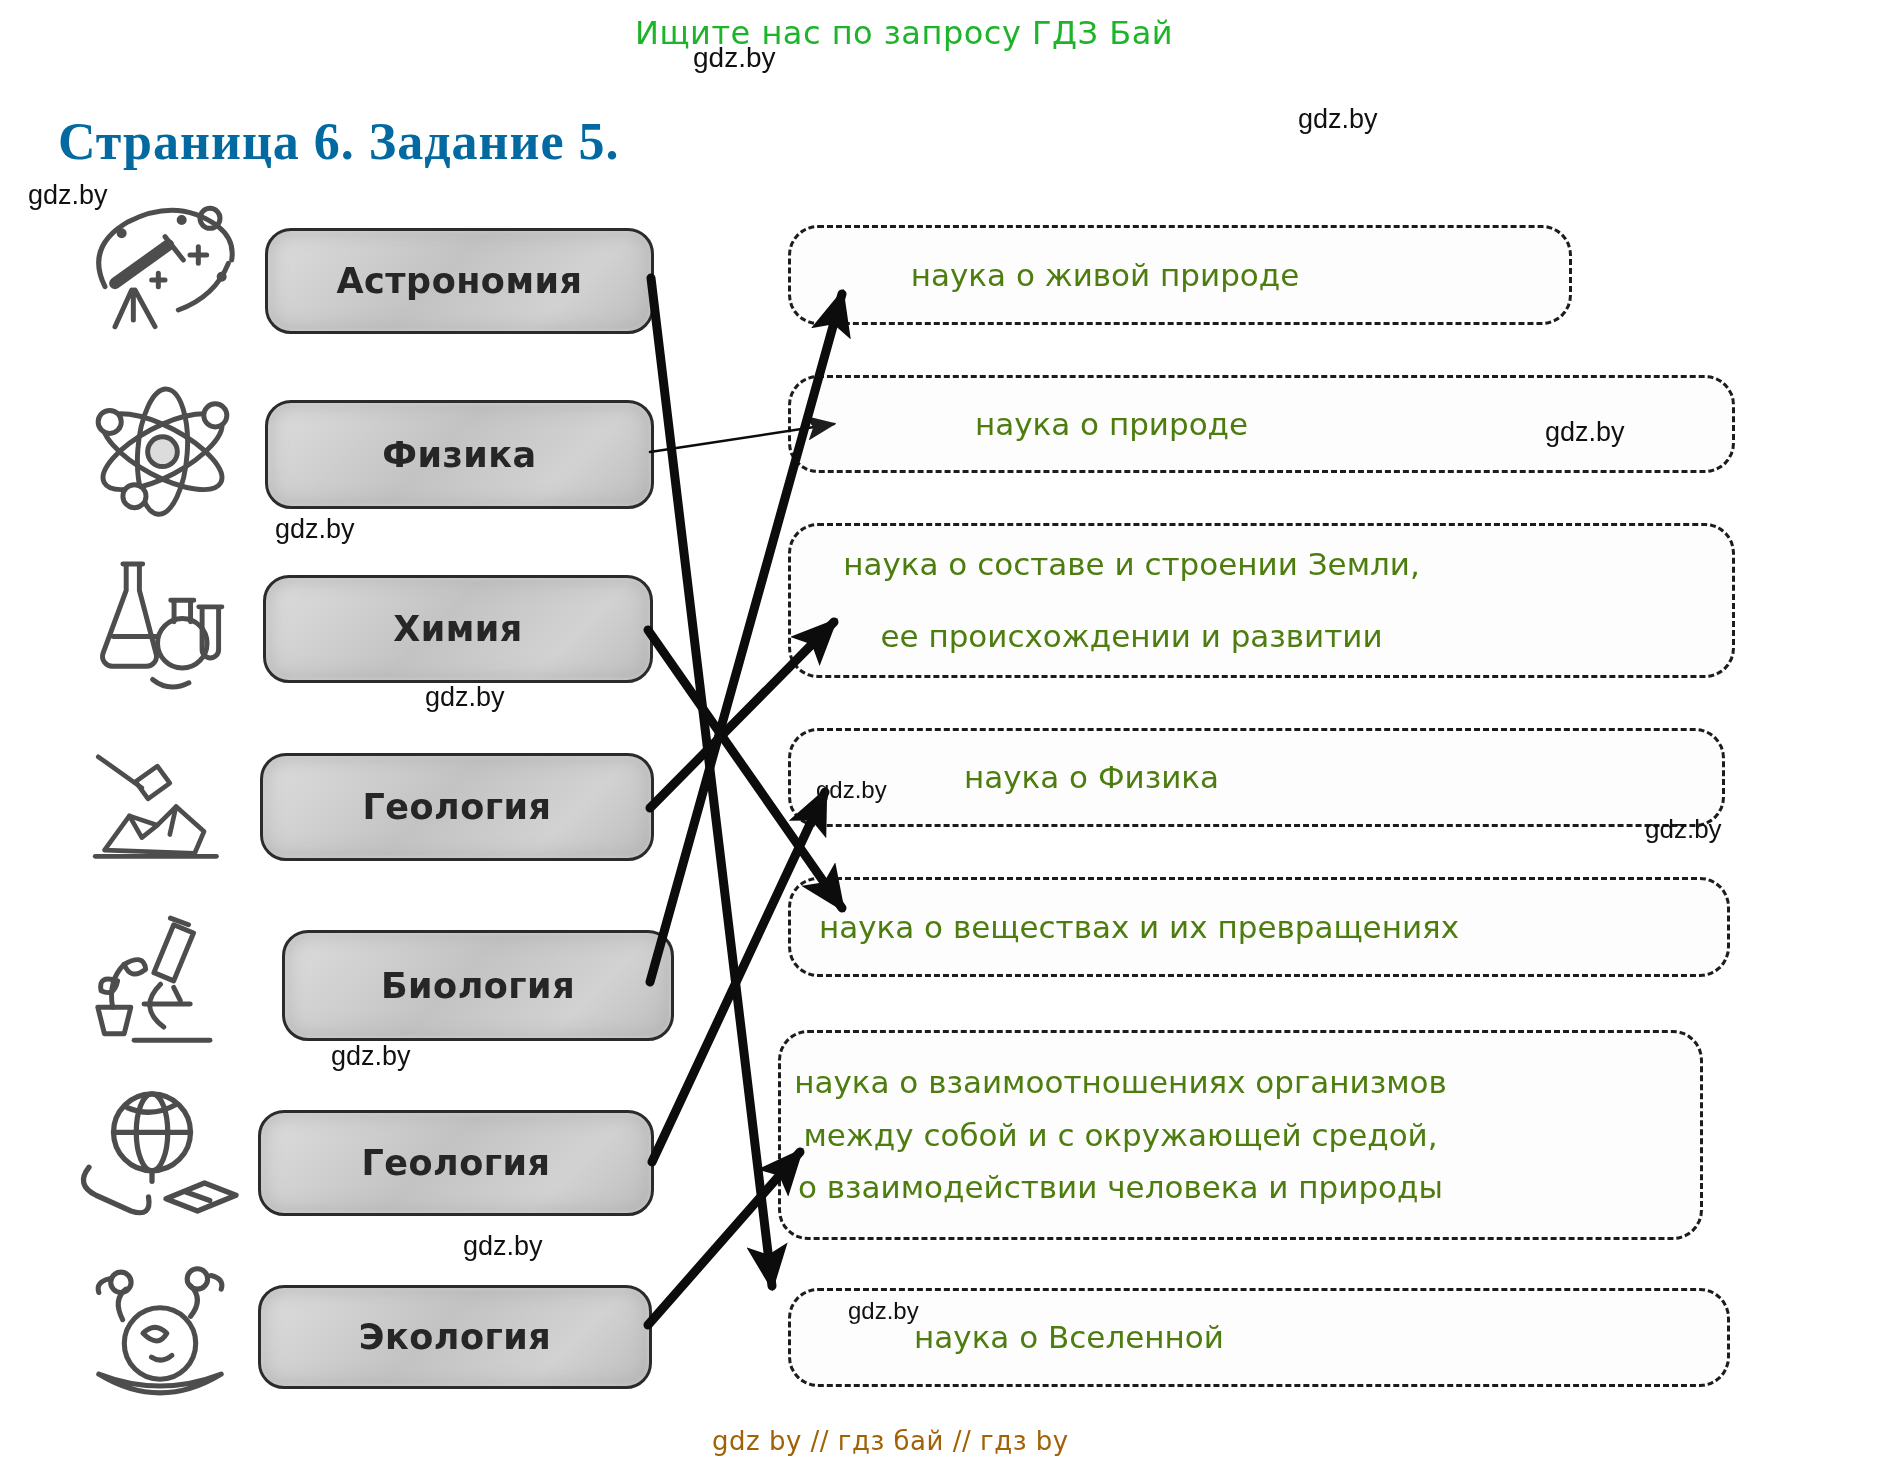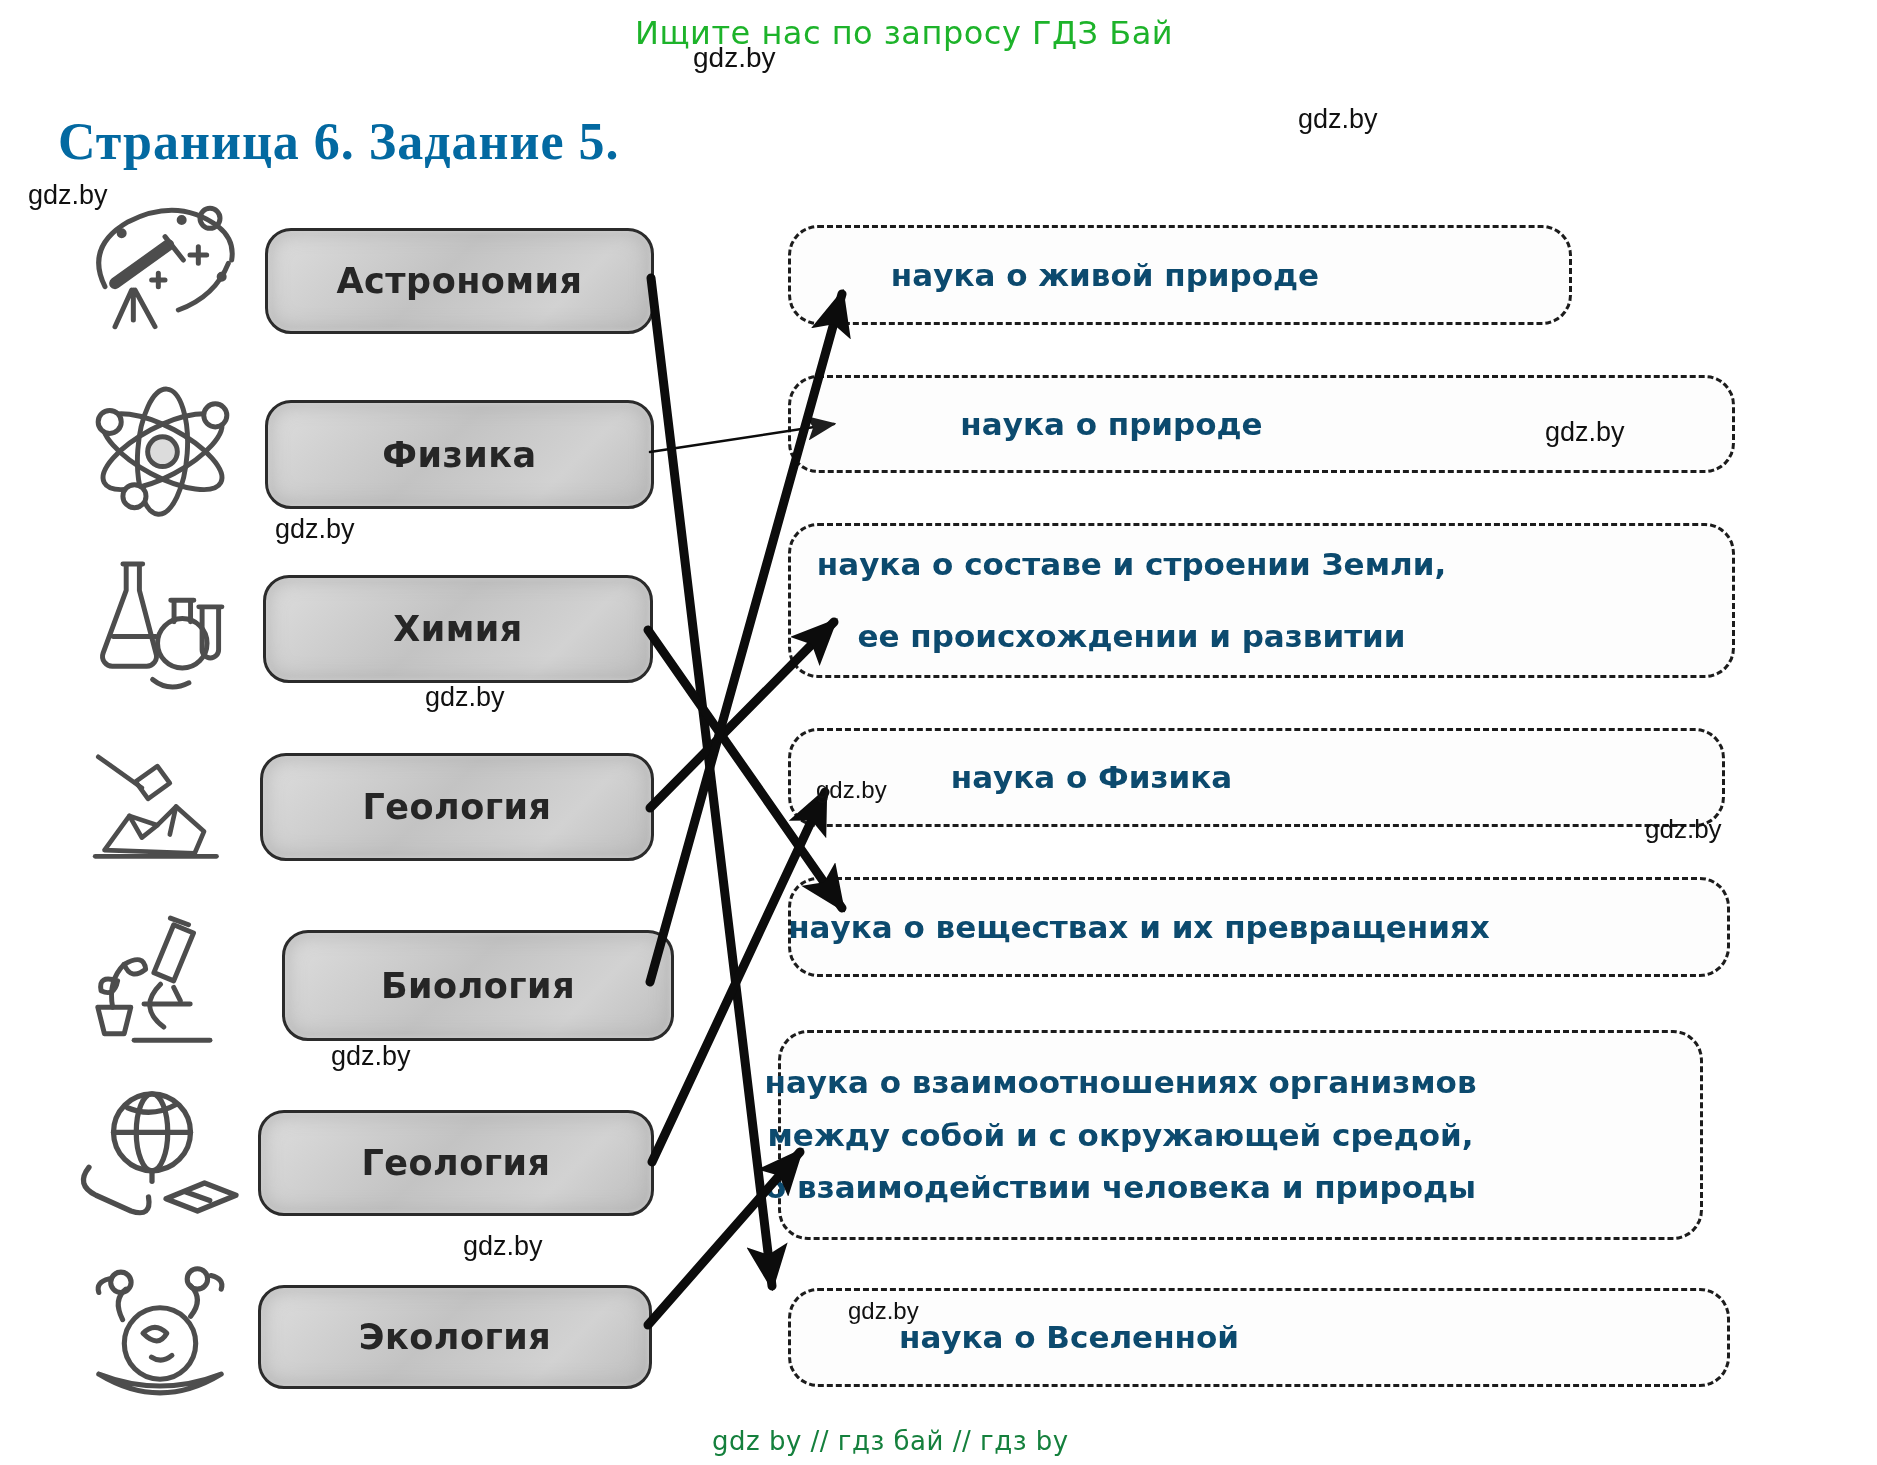--- a/index.html
+++ b/index.html
@@ -29,21 +29,21 @@
     font-size:35px;font-weight:600;color:#262626;letter-spacing:.5px;
   }
   .icon-box{position:absolute;z-index:1;}
   .icon-box svg{width:100%;height:100%;}
   .def{
     position:absolute;border:3.5px dashed #1c1c1c;border-radius:30px;
     background:#fdfdfd;display:flex;flex-direction:column;align-items:center;
     justify-content:center;z-index:2;box-sizing:border-box;
   }
   .def .line{
-    font-size:31px;font-weight:700;color:#0c4a6e;line-height:1.7;
+    font-size:31px;font-weight:400;color:#4d7c0f;line-height:1.7;
     white-space:nowrap;text-align:center;
   }
   #arrow-layer{position:absolute;left:0;top:0;z-index:5;pointer-events:none;}
   .footer{
     position:absolute;left:712px;top:1426px;font-size:26px;font-weight:500;
     letter-spacing:.5px;white-space:nowrap;
   }
 </style>
 </head>
 <body>
@@ -200,14 +200,14 @@
         <line x1="651" y1="278" x2="772" y2="1286" stroke="#0c0c0c" stroke-linecap="round" stroke-width="9" marker-end="url(#ah-thick)"></line>
         <line x1="650" y1="452" x2="834" y2="424" stroke="#0c0c0c" stroke-linecap="round" stroke-width="2.5" marker-end="url(#ah-thin)"></line>
         <line x1="648" y1="630" x2="842" y2="908" stroke="#0c0c0c" stroke-linecap="round" stroke-width="9" marker-end="url(#ah-thick)"></line>
         <line x1="650" y1="808" x2="834" y2="622" stroke="#0c0c0c" stroke-linecap="round" stroke-width="9" marker-end="url(#ah-thick)"></line>
         <line x1="650" y1="982" x2="842" y2="294" stroke="#0c0c0c" stroke-linecap="round" stroke-width="9" marker-end="url(#ah-thick)"></line>
         <line x1="652" y1="1162" x2="825" y2="792" stroke="#0c0c0c" stroke-linecap="round" stroke-width="9" marker-end="url(#ah-thick)"></line>
         <line x1="648" y1="1325" x2="800" y2="1152" stroke="#0c0c0c" stroke-linecap="round" stroke-width="9" marker-end="url(#ah-thick)"></line>
       </g>
   </svg>
 
-  <div class="footer" style="color: #15803d;">gdz by  //  гдз бай  //  гдз by</div>
+  <div class="footer" style="color: #a16207;">gdz by  //  гдз бай  //  гдз by</div>
 </div>
 
 </body></html>

